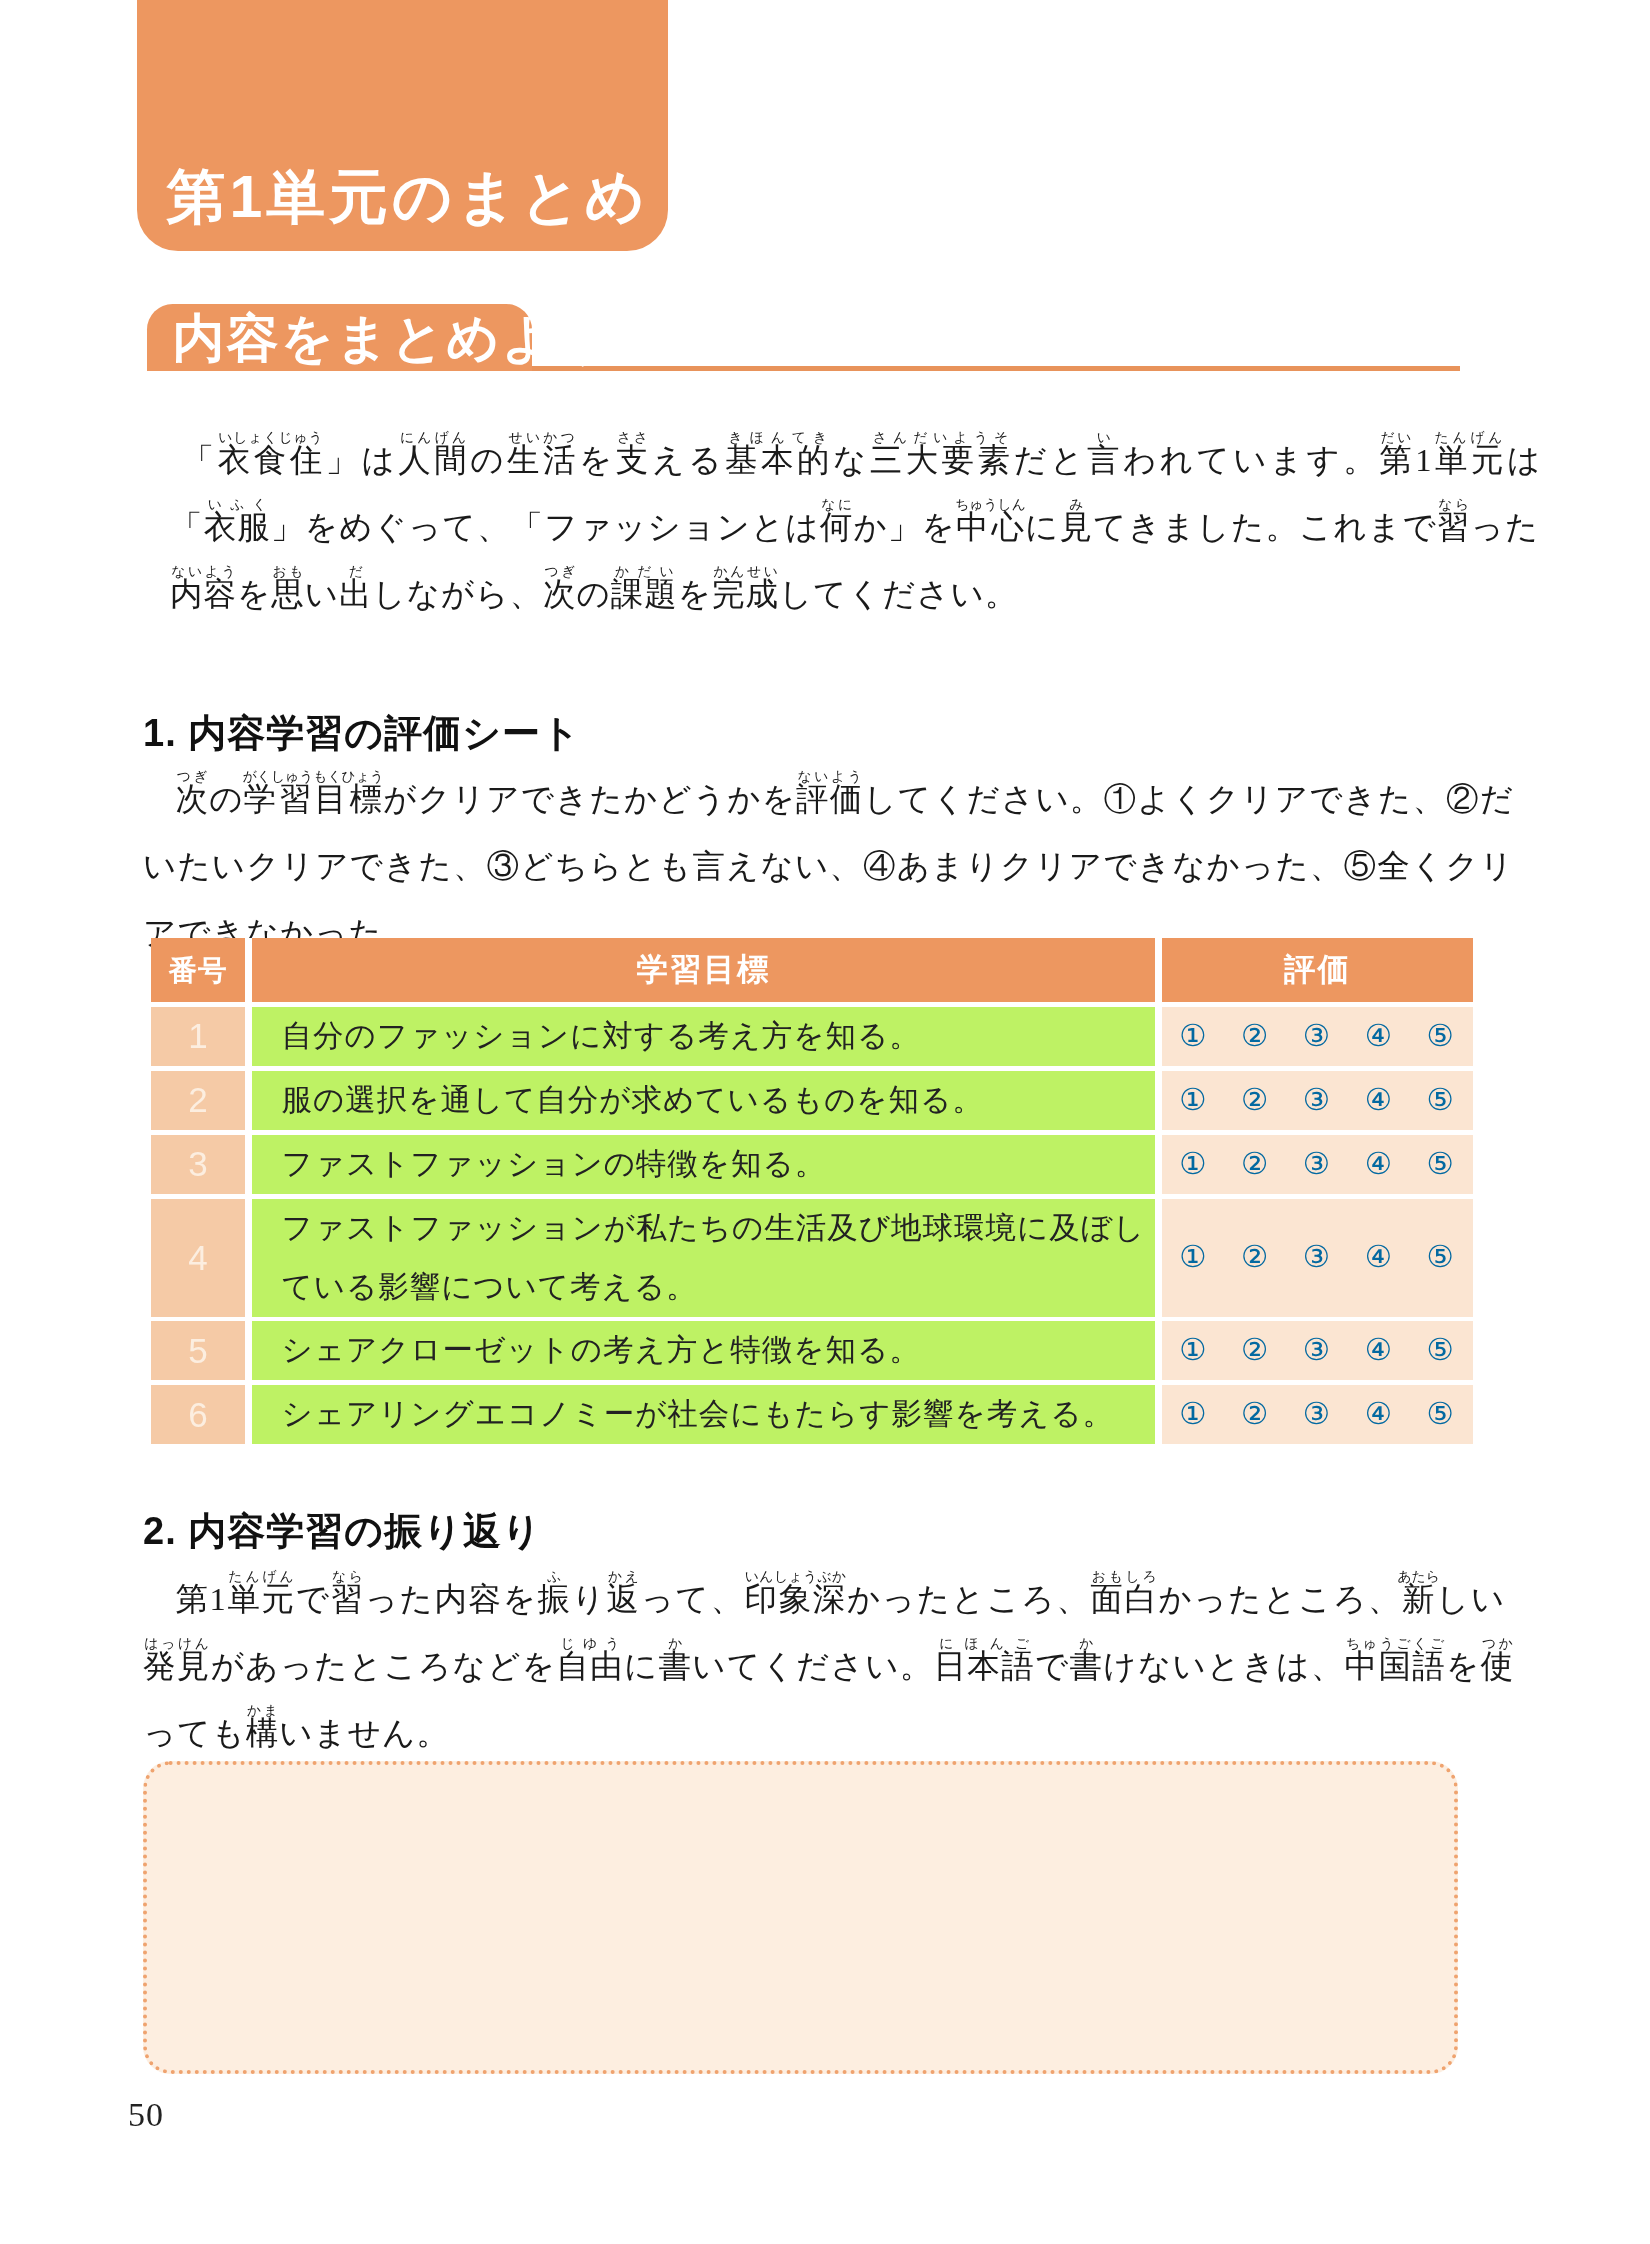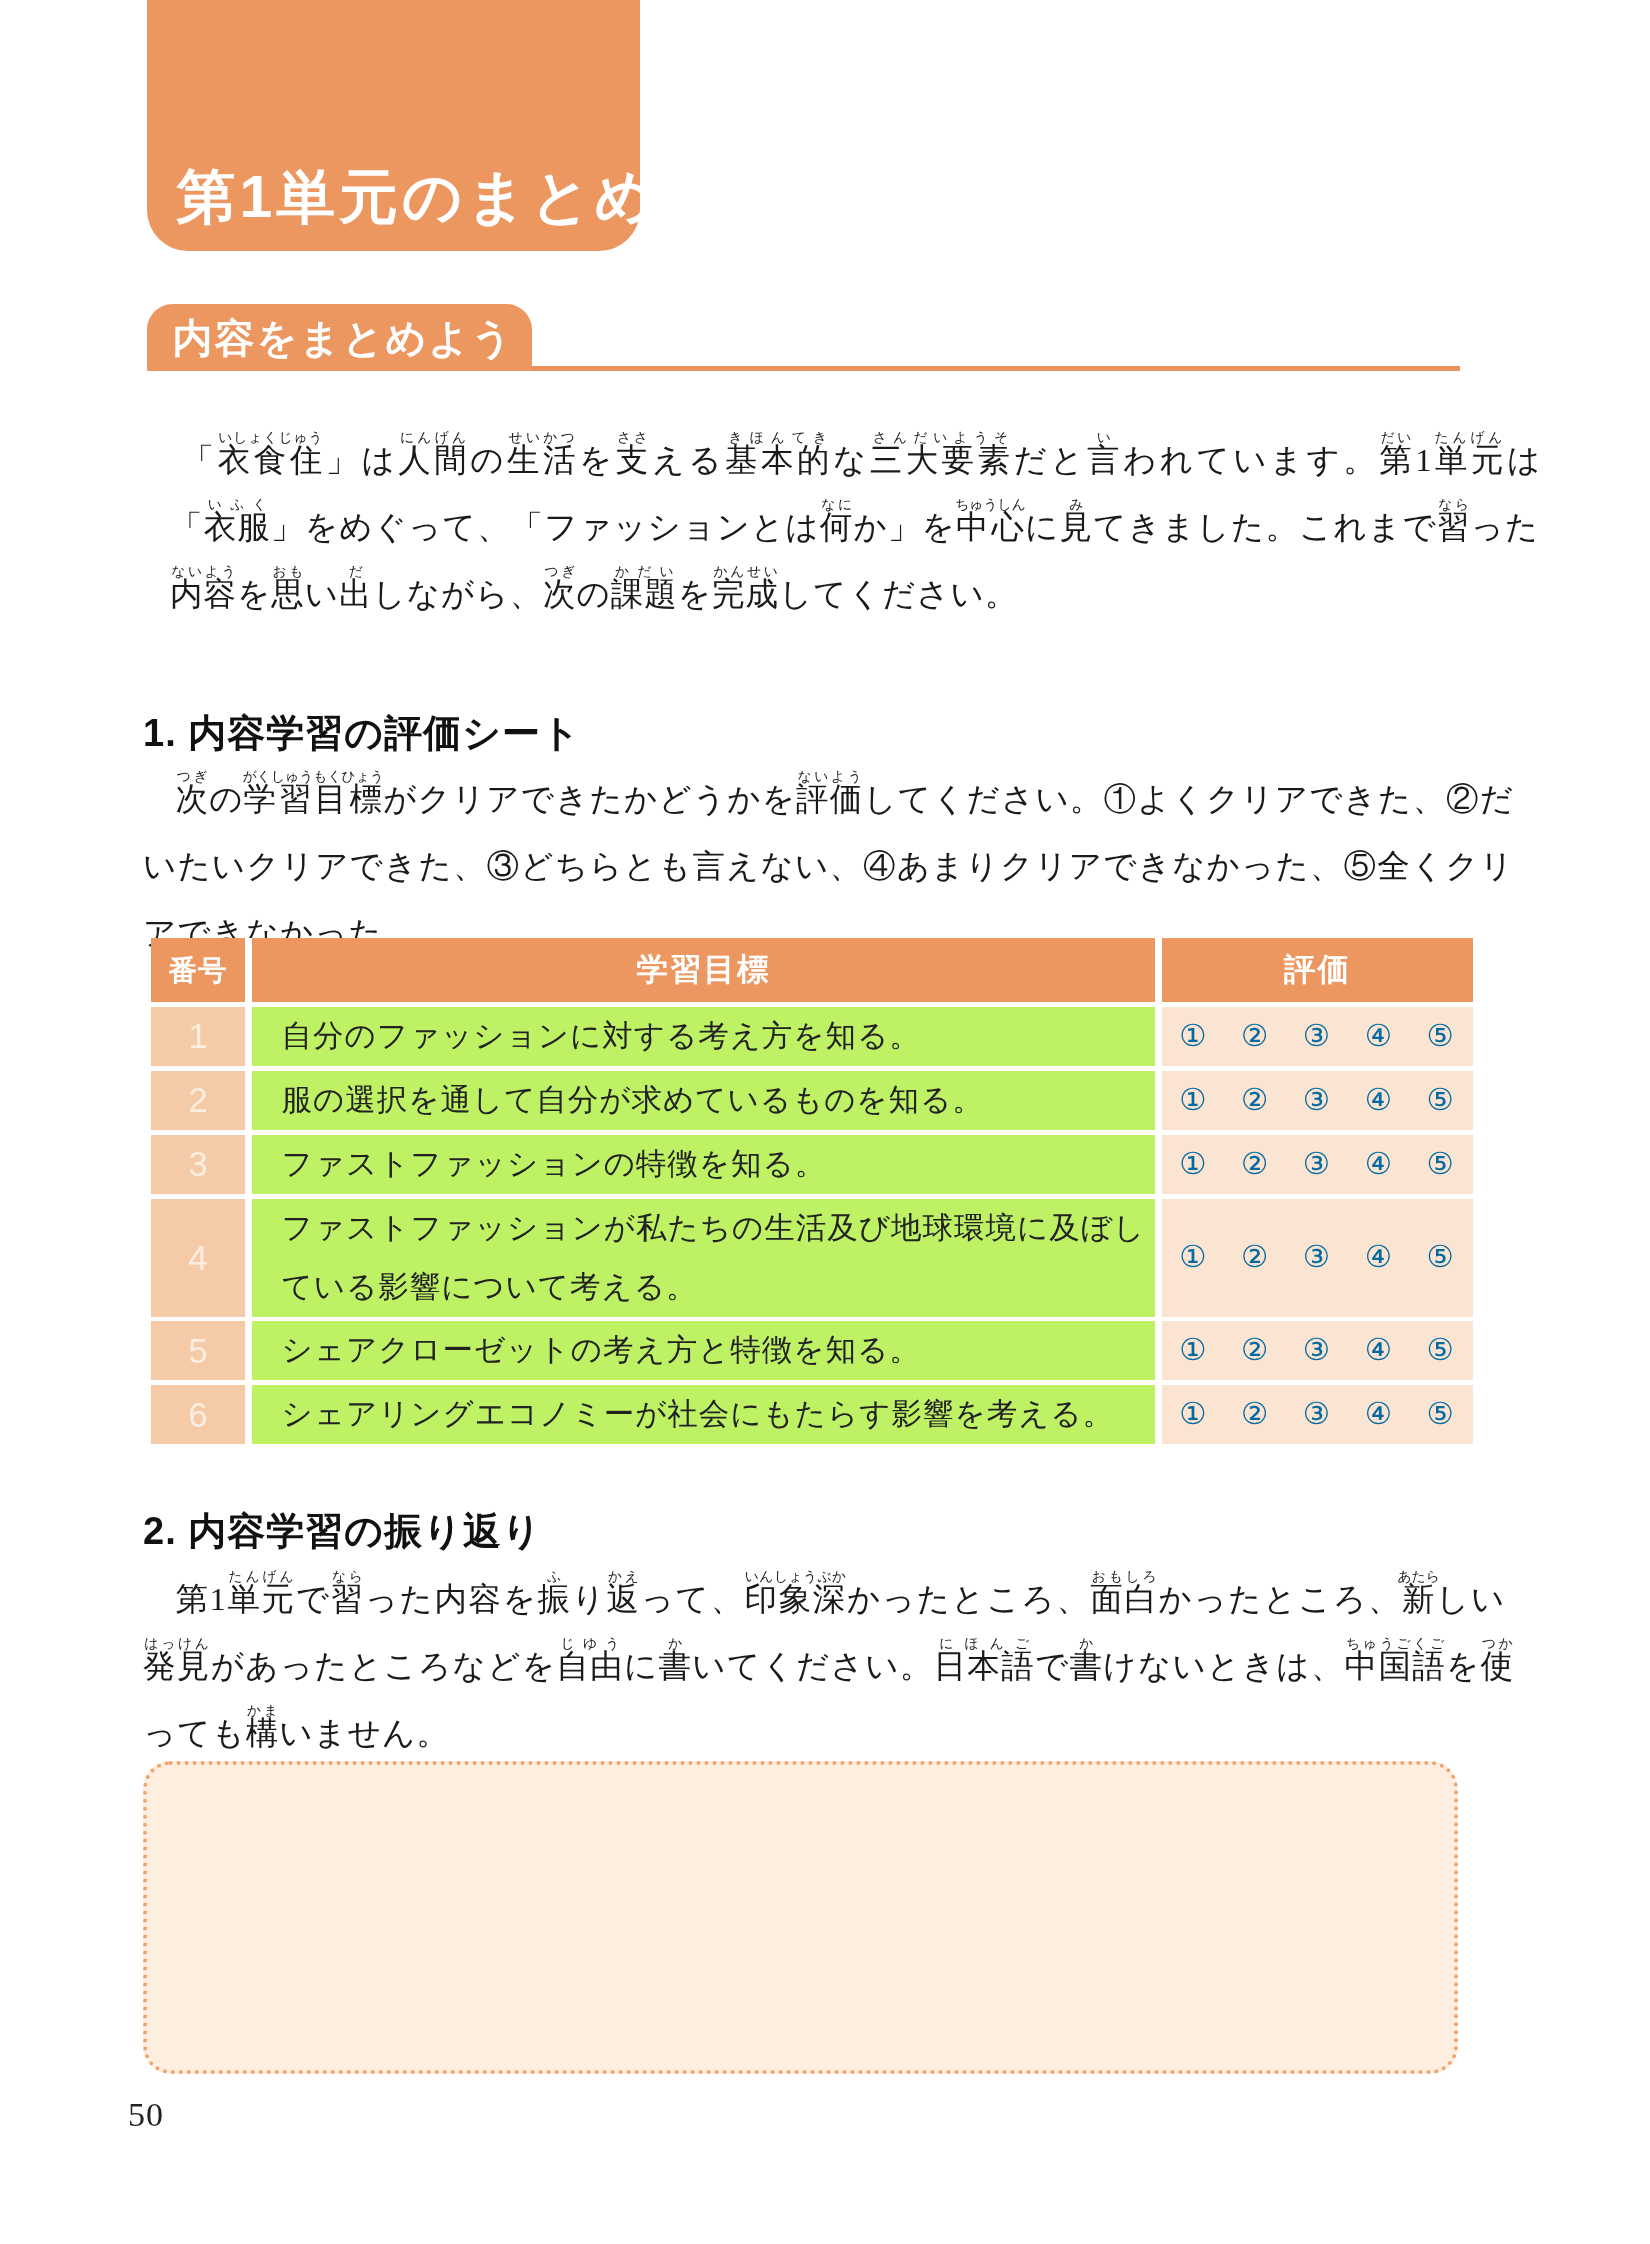--- a/index.html
+++ b/index.html
@@ -3,41 +3,41 @@
 <meta charset="utf-8">
 <style>
   html,body{margin:0;padding:0;}
   body{
     width:1651px;height:2245px;position:relative;background:#ffffff;
     font-family:"Liberation Serif","DejaVu Serif",serif;color:#1a1a1a;
     overflow:hidden;
   }
   
   .unit-title-box{
-    position:absolute;left:147px;top:0;width:493px;height:251px;
-    background:#ED9760;border-radius:0 0 41px 41px;
+    position:absolute;left:137px;top:0;width:493px;height:251px;
+    background:#ED9760;border-radius:0 0 41px 41px;padding-left:38px;
   }
   .unit-title{
     position:absolute;left:29.6px;bottom:23.6px;
     font-family:"Liberation Sans","DejaVu Sans",sans-serif;
     font-weight:bold;font-size:59px;line-height:1;color:#ffffff;letter-spacing:3.9px;
     white-space:nowrap;
   }
   
   .banner-rule{
     position:absolute;left:147px;top:366px;width:1313px;height:4.9px;background:#E8935B;
   }
   .section-banner{
     position:absolute;left:147px;top:304px;width:385px;height:67px;
     background:#ED9760;border-radius:25.6px 25.6px 0 0;
   }
   .banner-label{
     position:absolute;left:25.6px;top:0;height:59px;line-height:69px;
     font-family:"Liberation Sans","DejaVu Sans",sans-serif;
-    font-weight:bold;font-size:40px;color:#ffffff;letter-spacing:2px;white-space:nowrap;
+    font-weight:bold;font-size:52px;color:#ffffff;letter-spacing:2px;white-space:nowrap;
   }
   
   .jp-para{
     position:absolute;left:143px;width:1371px;
     font-size:32.5px;line-height:67px;letter-spacing:1px;
     text-align:justify;
   }
   .jp-para ruby rt{
     font-size:13.8px;letter-spacing:0;font-family:"Liberation Serif","DejaVu Serif",serif;
   }

